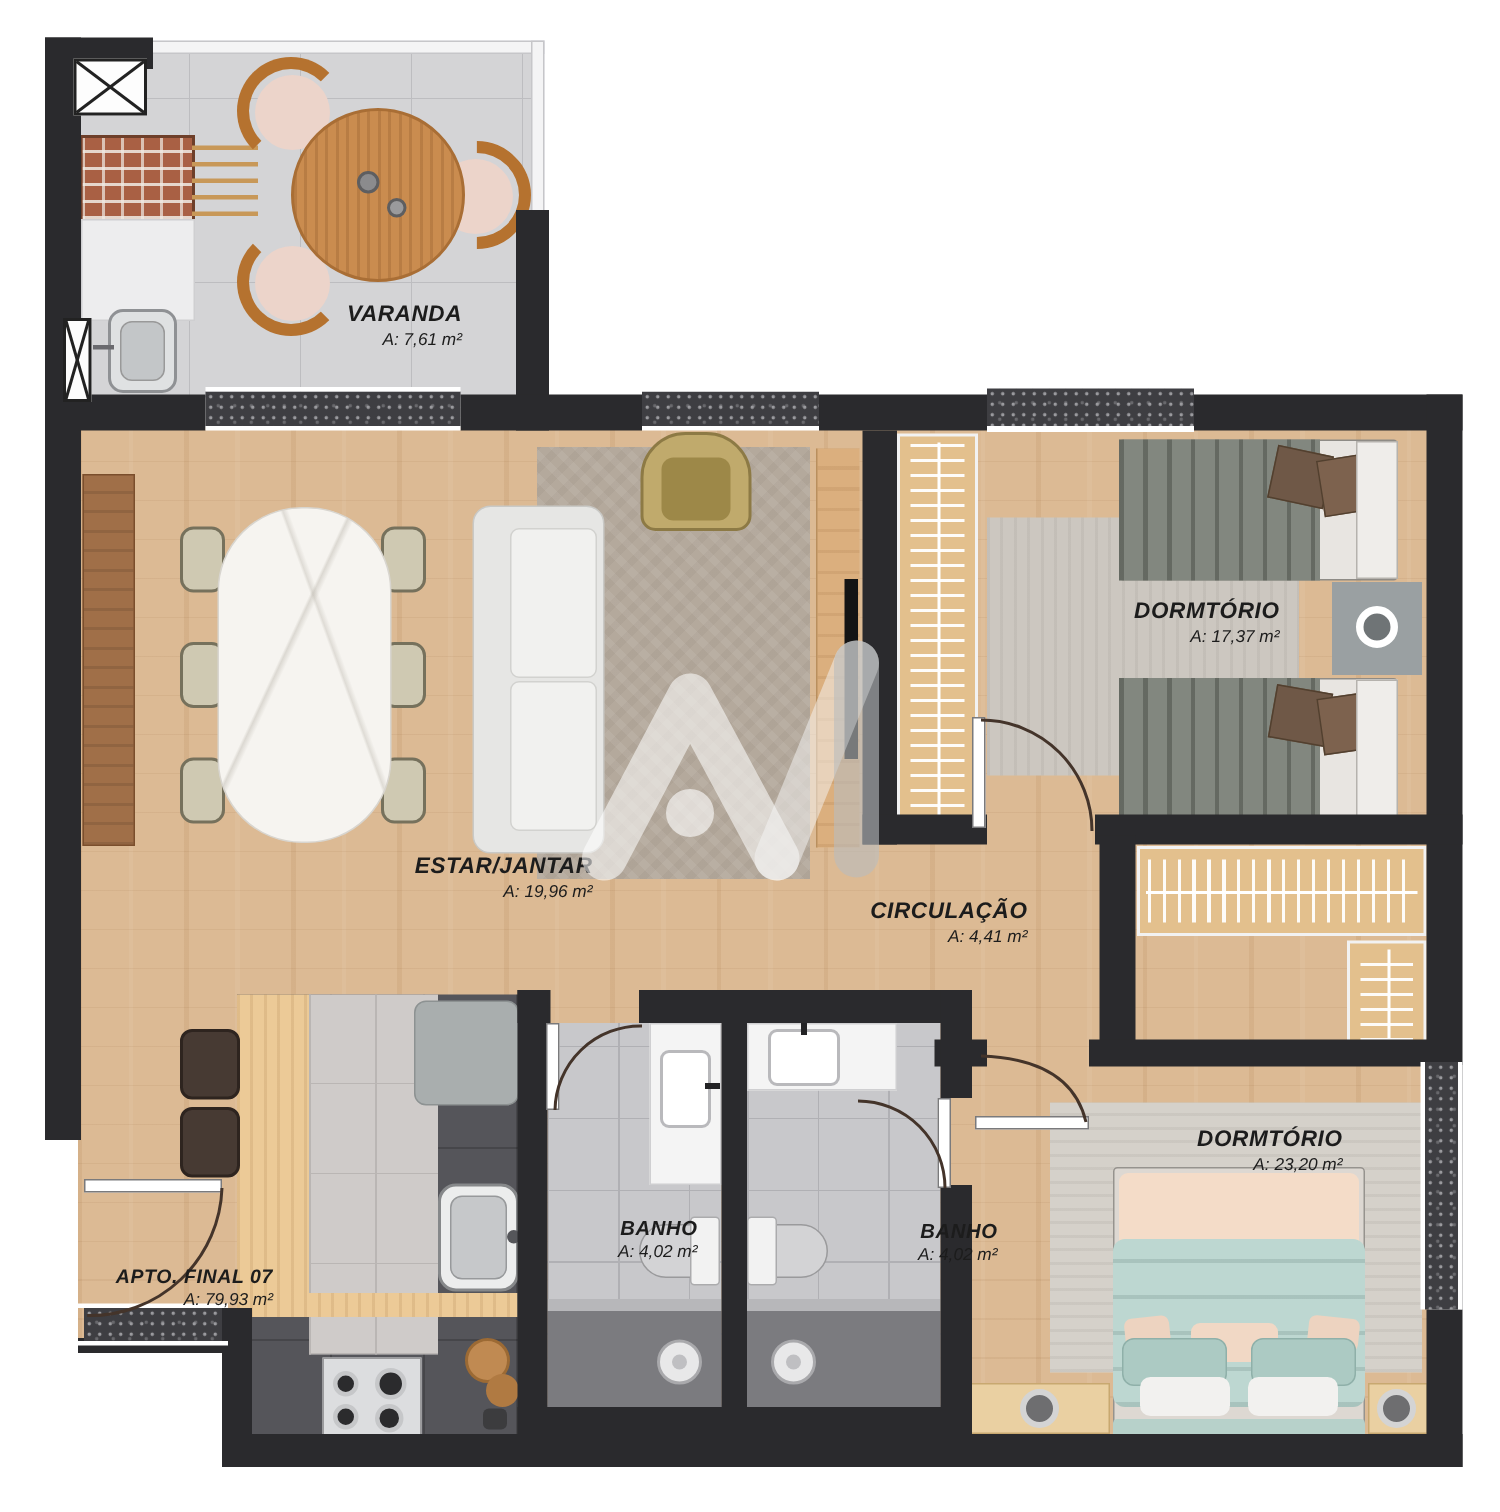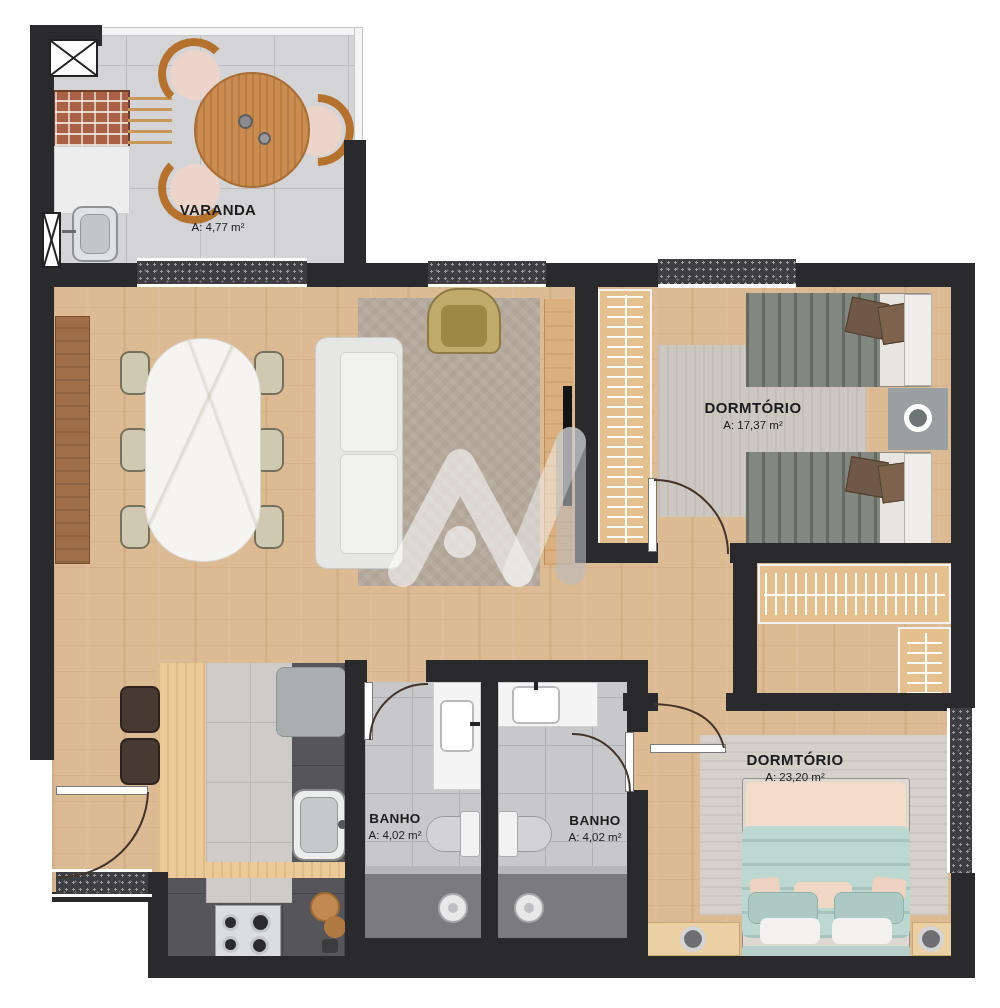--- a/index.html
+++ b/index.html
@@ -19,21 +19,21 @@
   .speckle{background-color:#3e3e42;
         background-image:radial-gradient(#9a9a9e 1px,transparent 1.4px),radial-gradient(#68686c 1px,transparent 1.4px);
         background-size:7px 7px,11px 11px;background-position:0 0,3px 4px;}
   .whiteline{position:absolute;background:#ffffff;}
   .wardrobe{background-color:#e3c08d;border:2px solid #f2f2f2;box-sizing:border-box;}
   .hangersV{position:absolute;inset:5px 7px;
         background-image:repeating-linear-gradient(0deg, rgba(255,255,255,0.95) 0 2px, transparent 2px 10px);}
   .hangersH{position:absolute;inset:7px 5px;
         background-image:repeating-linear-gradient(90deg, rgba(255,255,255,0.95) 0 2px, transparent 2px 10px);}
   .rug{position:absolute;}
-  .label{position:absolute;text-align:center;color:#1c1c1c;line-height:1.3;}
+  .label{position:absolute;text-align:right;color:#1c1c1c;line-height:1.3;font-style:italic;}
   .rname{font-weight:700;font-size:15px;letter-spacing:.4px;}
   .rarea{font-size:11.5px;}
   .sm .rname{font-size:13.5px;}
   .xs .rname{font-size:13px;}
   svg{position:absolute;overflow:visible;}
 </style>
 </head>
 <body>
 
 <div id="plan">
@@ -262,37 +262,49 @@
       <line x1="47" y1="2" x2="2" y2="36" stroke="#222" stroke-width="2"></line>
     </svg>
   <div class="abs" style="left:42px;top:212px;width:19px;height:56px;background:#fdfdfd;border:2px solid #222;box-sizing:border-box;"></div>
   <svg style="left:42px;top:212px;" width="19" height="56" viewBox="0 0 19 56">
       <line x1="2" y1="2" x2="17" y2="54" stroke="#222" stroke-width="2"></line>
       <line x1="17" y1="2" x2="2" y2="54" stroke="#222" stroke-width="2"></line>
     </svg>
 
   <div class="label" style="left:128px;top:200px;width:180px;">
     <div class="rname">VARANDA</div>
-    <div class="rarea">A: 4,77 m²</div>
+    <div class="rarea">A: 7,61 m²</div>
+  </div>
+  <div class="label" style="left:195px;top:568px;width:200px;">
+    <div class="rname">ESTAR/JANTAR</div>
+    <div class="rarea">A: 19,96 m²</div>
   </div>
   <div class="label" style="left:653px;top:398px;width:200px;">
     <div class="rname">DORMTÓRIO</div>
     <div class="rarea">A: 17,37 m²</div>
   </div>
+  <div class="label" style="left:505px;top:598px;width:180px;">
+    <div class="rname">CIRCULAÇÃO</div>
+    <div class="rarea">A: 4,41 m²</div>
+  </div>
   <div class="label sm" style="left:325px;top:810px;width:140px;">
     <div class="rname">BANHO</div>
     <div class="rarea">A: 4,02 m²</div>
   </div>
   <div class="label sm" style="left:525px;top:812px;width:140px;">
     <div class="rname">BANHO</div>
     <div class="rarea">A: 4,02 m²</div>
   </div>
   <div class="label" style="left:695px;top:750px;width:200px;">
     <div class="rname">DORMTÓRIO</div>
     <div class="rarea">A: 23,20 m²</div>
+  </div>
+  <div class="label xs" style="left:22px;top:843px;width:160px;">
+    <div class="rname">APTO. FINAL 07</div>
+    <div class="rarea">A: 79,93 m²</div>
   </div>
 
   <svg style="left:378px;top:412px;" width="240" height="185" viewBox="0 0 240 185">
     <path d="M25 160 L82 52 L140 160" fill="none" stroke="rgba(255,255,255,0.55)" stroke-width="30" stroke-linecap="round" stroke-linejoin="round"></path>
     <path d="M140 160 L193 30" fill="none" stroke="rgba(245,245,245,0.5)" stroke-width="30" stroke-linecap="round"></path>
     <line x1="193" y1="30" x2="193" y2="158" stroke="rgba(185,188,190,0.6)" stroke-width="30" stroke-linecap="round"></line>
     <circle cx="82" cy="130" r="16" fill="rgba(255,255,255,0.6)"></circle>
   </svg>
 
 </div>

